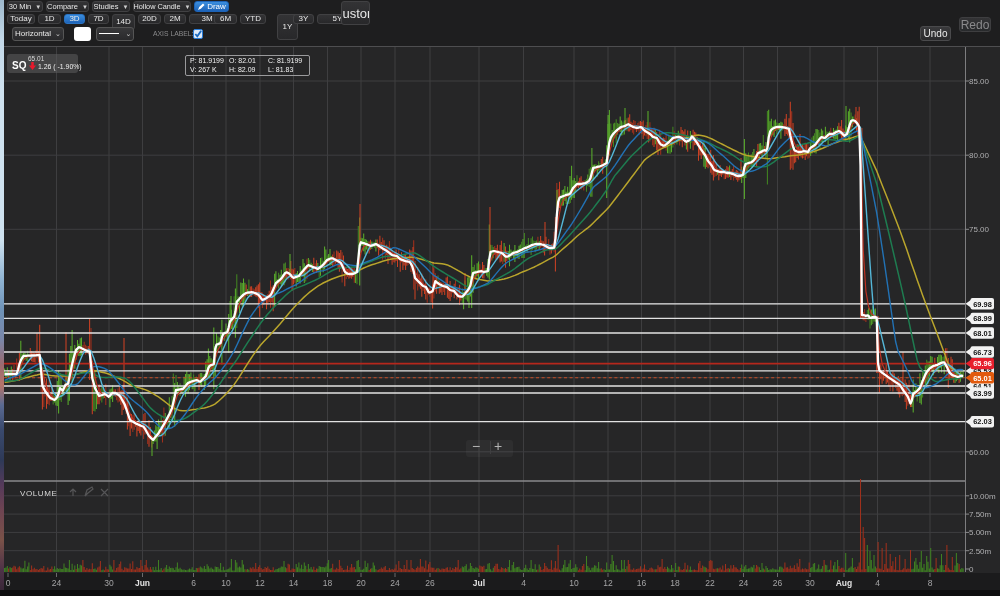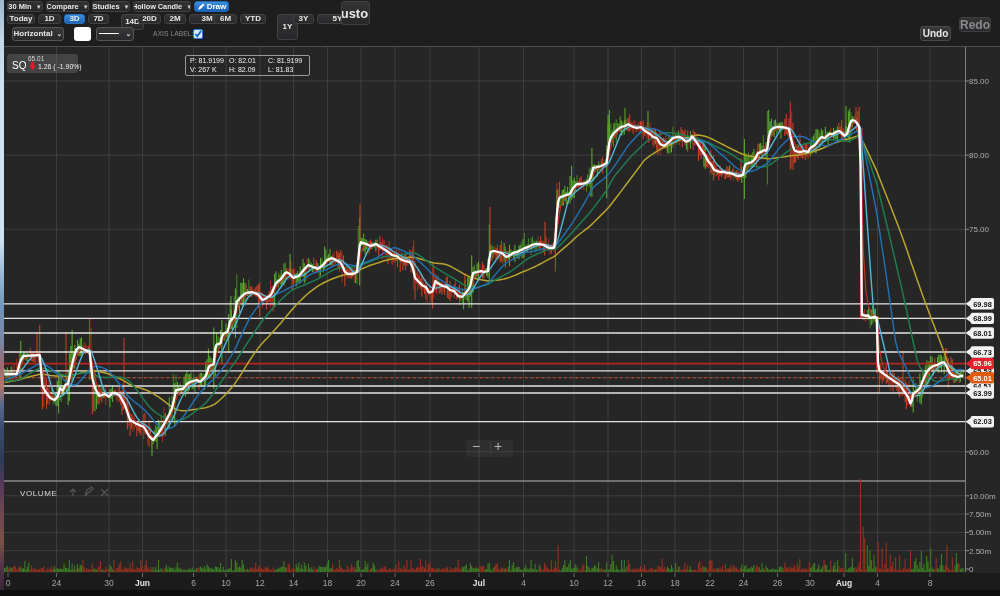--- a/index.html
+++ b/index.html
@@ -1,19 +1,19 @@
 <!DOCTYPE html>
 <html><head><meta charset="utf-8"><style>
 *{margin:0;padding:0;box-sizing:border-box}
 html,body{width:1000px;height:596px;background:#262627;overflow:hidden;
  font-family:"Liberation Sans",sans-serif}
 .abs{position:absolute}
 .btn{position:absolute;display:flex;align-items:center;justify-content:center;white-space:nowrap;overflow:hidden;
  background:linear-gradient(#333335,#28282a);border:1px solid #414143;border-radius:3px;
- color:#e8e8e8;font-size:8px;font-weight:bold}
+ color:#e8e8e8;font-size:8px;font-weight:normal}
 .blue{background:linear-gradient(#3b8ede,#1d63b8);border-color:#1d63b8;color:#fff}
 .caret{font-size:6px;margin-left:4px;color:#cfcfcf}
 .sel{background:linear-gradient(#3b8ede,#1d63b8);border-color:#2a72c0}
 </style></head>
 <body>
 <svg width="1000" height="596" viewBox="0 0 1000 596" style="position:absolute;top:0;left:0">
 <rect x="0" y="0" width="1000" height="596" fill="#262627"></rect>
 <rect x="0" y="0" width="1000" height="46" fill="#1e1e1f"></rect>
 <rect x="0" y="573" width="1000" height="17" fill="#1b1b1c"></rect>
 <rect x="0" y="590" width="1000" height="6" fill="#0e0e0f"></rect>
@@ -182,21 +182,21 @@
 <div class="btn" style="left:92px;top:1px;width:38px;height:11px;font-size:7.5px">Studies<span class="caret">▼</span></div>
 <div class="btn" style="left:133px;top:1px;width:58px;height:11px;font-size:7.3px">Hollow Candle<span class="caret">▼</span></div>
 <div class="btn blue" style="left:194px;top:1px;width:35px;height:11px"><svg width="8" height="8" viewBox="0 0 8 8" style="margin-right:2px">
       <path d="M1 7l1.2-3L6 0.5 7.5 2 3.8 5.8Z" fill="#fff"></path>
     </svg>Draw</div>
 
 <div class="btn" style="left:7px;top:13.5px;width:28px;height:10px">Today</div>
 <div class="btn" style="left:38px;top:13.5px;width:23px;height:10px">1D</div>
 <div class="btn sel" style="left:64px;top:13.5px;width:21px;height:10px">3D</div>
 <div class="btn" style="left:88px;top:13.5px;width:21px;height:10px">7D</div>
-<div class="btn" style="left:121px;top:13.5px;width:23px;height:16px">14D</div>
+<div class="btn" style="left:112px;top:13.5px;width:23px;height:16px">14D</div>
 <div class="btn" style="left:138px;top:13.5px;width:23px;height:10px">20D</div>
 <div class="btn" style="left:164px;top:13.5px;width:22px;height:10px">2M</div>
 <div class="btn" style="left:189px;top:13.5px;width:36px;height:10px">3M</div>
 <div class="btn" style="left:214px;top:13.5px;width:23px;height:10px">6M</div>
 <div class="btn" style="left:240px;top:13.5px;width:26px;height:10px">YTD</div>
 <div class="btn" style="left:277px;top:13.5px;width:21px;height:26px">1Y</div>
 <div class="btn" style="left:293px;top:13.5px;width:21px;height:10px">3Y</div>
 <div class="btn" style="left:317px;top:13.5px;width:41px;height:10px">5Y</div>
 <div class="btn" style="left:341px;top:1px;width:29px;height:24px;font-size:13px">Custom</div>
 
@@ -209,21 +209,21 @@
 <div class="abs" style="left:153px;top:30px;font-size:6.8px;color:#8a8a8c">AXIS LABEL:</div>
 <div class="abs" style="left:193px;top:28.5px;width:10px;height:10px;border:1.5px solid #2a7cd6;border-radius:2px;background:#ddeafa;line-height:0"><svg width="8" height="8" viewBox="0 0 9 9">
       <path d="M1.5 4.5l2.2 2.5L8 1" stroke="#1a6ac0" stroke-width="2" fill="none"></path>
     </svg></div>
 
 <div class="btn" style="left:920px;top:26px;width:31px;height:15px;font-size:10px;background:linear-gradient(#39393b,#2b2b2d);border-color:#4a4a4c">Undo</div>
 <div class="btn" style="left:959px;top:17px;width:32px;height:15px;font-size:12px;background:linear-gradient(#333335,#282a2c);border-color:#3e3e40;color:#8a8a8c">Redo</div>
 
 <div class="abs" style="left:7px;top:54px;width:71px;height:19px;background:rgba(92,92,94,0.55);border-radius:3px"></div>
 <div class="abs" style="left:28px;top:54.5px;font-size:6.5px;color:#d8d8d8">65.01</div>
-<div class="abs" style="left:12px;top:60px;font-size:10px;font-weight:normal;color:#fff">SQ</div>
+<div class="abs" style="left:12px;top:60px;font-size:10px;font-weight:bold;color:#fff">SQ</div>
 <div class="abs" style="left:28.5px;top:61.5px;line-height:0"><svg width="7" height="8" viewBox="0 0 7 8">
       <path d="M2.2 0h2.6v3.6H7L3.5 8 0 3.6h2.2Z" fill="#e8192c"></path>
     </svg></div>
 <div class="abs" style="left:38px;top:62.5px;font-size:6.9px;color:#efefef">1.26 ( -1.90%)</div>
 
 <div class="abs" style="left:185px;top:54.5px;width:125px;height:21px;border:1px solid #9a9a9c;border-radius:2px"></div>
 <div class="abs" style="left:190px;top:56.5px;font-size:7px;color:#f2f2f2">P: 81.9199</div>
 <div class="abs" style="left:229px;top:56.5px;font-size:7px;color:#f2f2f2">O: 82.01</div>
 <div class="abs" style="left:268px;top:56.5px;font-size:7px;color:#f2f2f2">C: 81.9199</div>
 <div class="abs" style="left:190px;top:66px;font-size:7px;color:#f2f2f2">V: 267 K</div>

